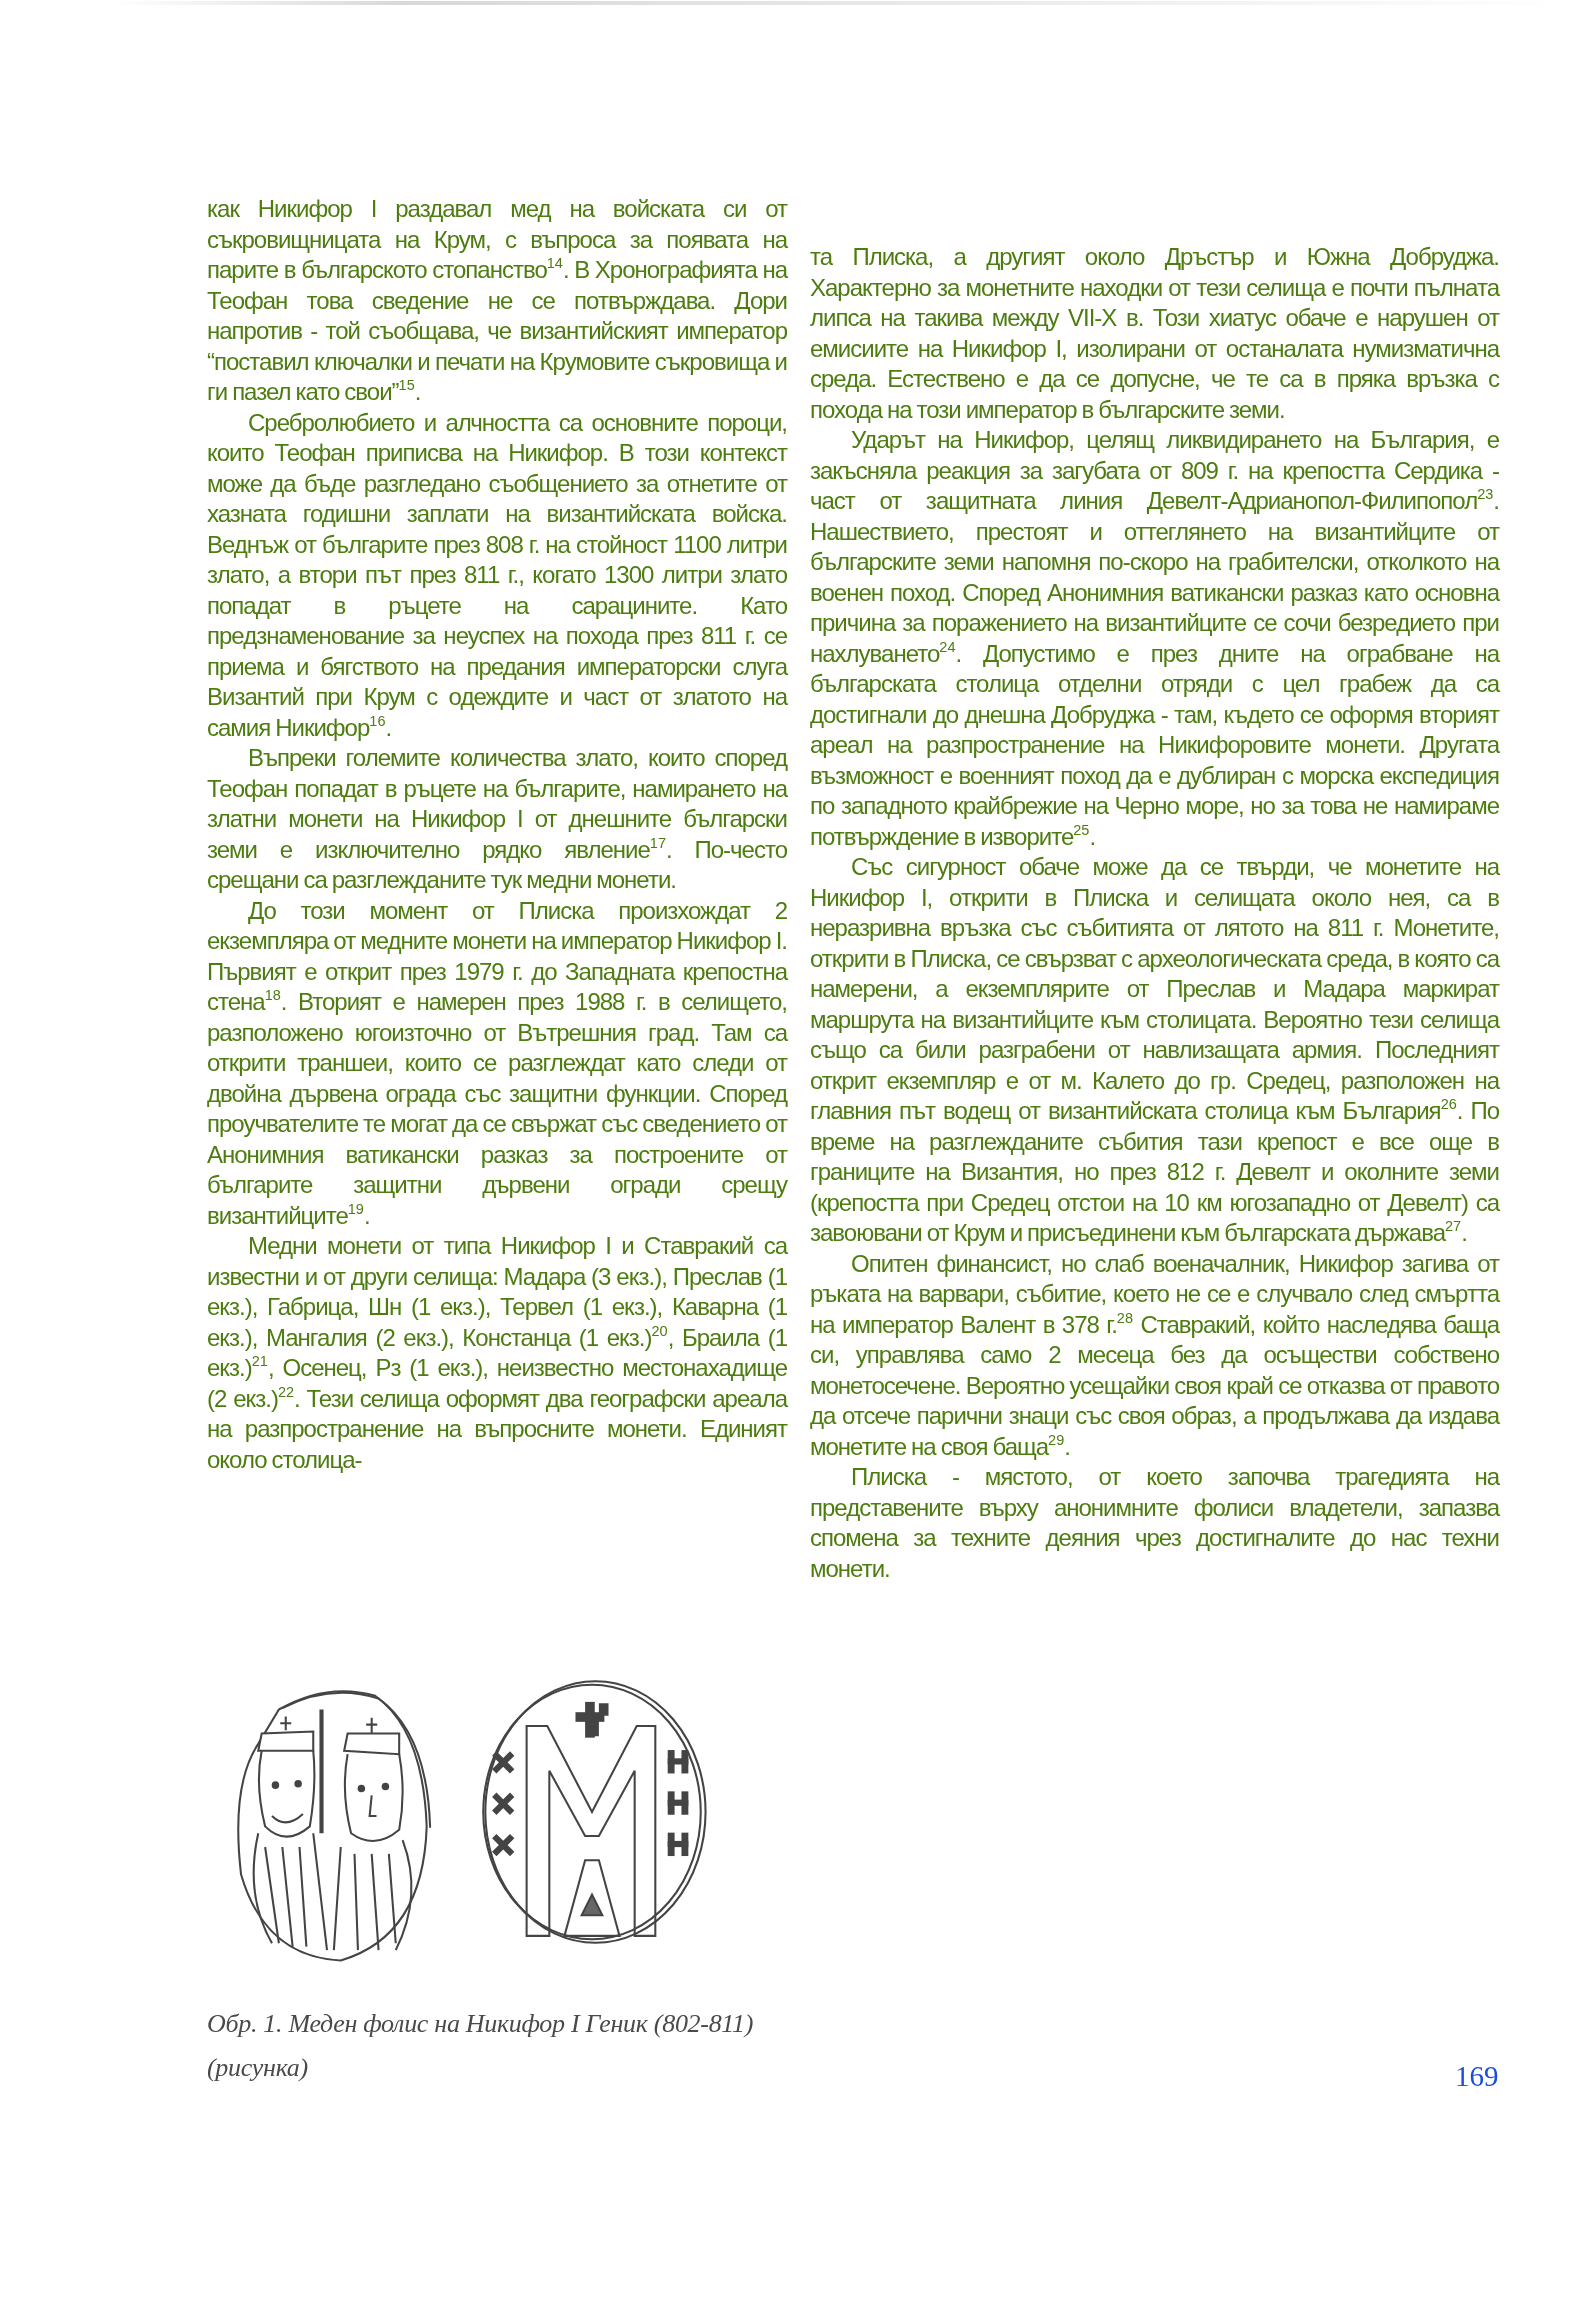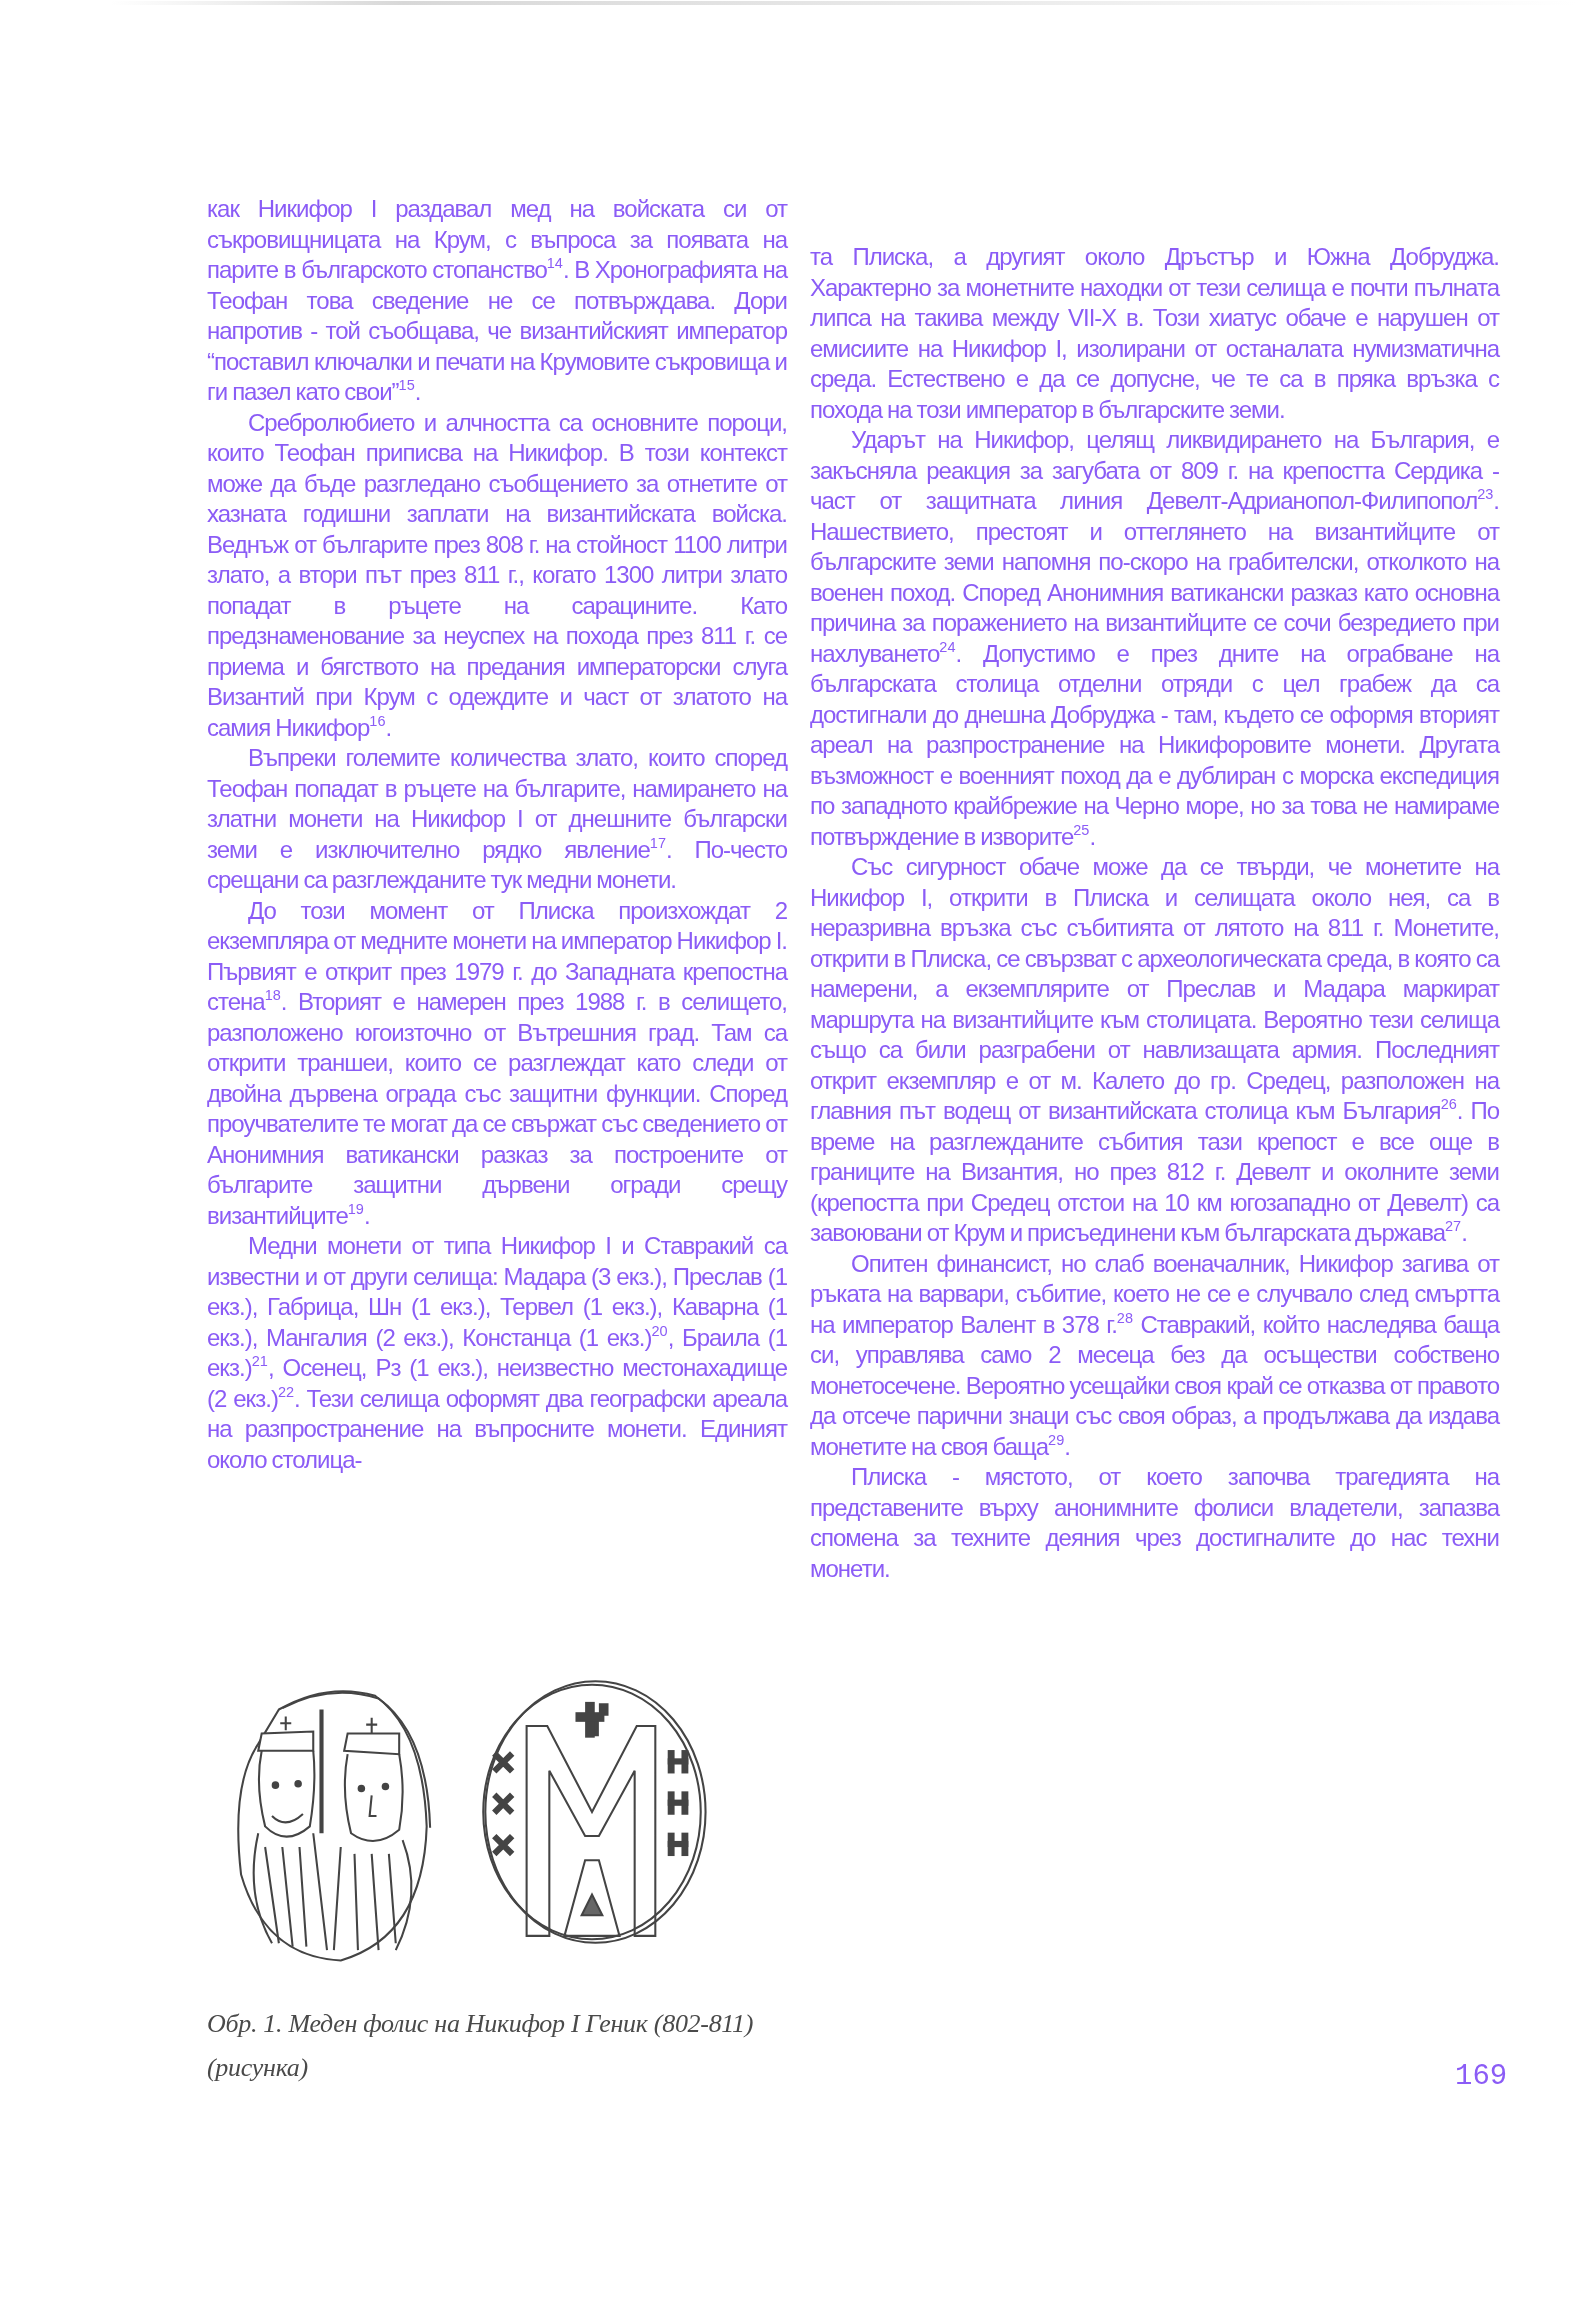--- a/index.html
+++ b/index.html
@@ -1,35 +1,35 @@
 <!DOCTYPE html>
 <html style="font-size:11px"><head>
 <meta charset="utf-8">
 <style>
   html, body { margin: 0; padding: 0; background: #ffffff; }
   body { width: 1583px; height: 2319px; position: relative; overflow: hidden; }
   .scanline { position: absolute; left: 110px; top: 1.4px; width: 1468px; height: 4.1px;
     background: linear-gradient(90deg, rgba(200,200,200,0) 0%, rgba(190,190,190,0.6) 20%, rgba(215,215,215,0.5) 60%, rgba(200,200,200,0) 100%); }
   .col { position: absolute; top: 194px; font-family: "Liberation Sans", sans-serif;
-    font-size: 24px; line-height: 30.5px; color: #8b5cf6; text-align: justify;
+    font-size: 24px; line-height: 30.5px; color: #4d7c0f; text-align: justify;
     letter-spacing: -1px; word-spacing: -0.7px; }
   .col-left { left: 207px; width: 580px; }
   .col-right { left: 810px; width: 689px; margin-top: 48px; }
   .col p { margin: 0; text-indent: 0; }
   .col p.indent { text-indent: 41px; }
   sup { font-size: 14.5px; line-height: 0; vertical-align: 9.6px; letter-spacing: 0; }
   .figure { position: absolute; left: 186px; top: 1640px; width: 620px; height: 358px; }
   .coin { position: absolute; }
   .coin-obverse { left: 31px; top: 27.6px; width: 220px; height: 303px; }
   .coin-reverse { left: 289px; top: 34px; width: 234px; height: 276px; }
   .caption { position: absolute; left: 207px; top: 2002px; width: 586px;
     font-family: "Liberation Serif", serif; font-style: italic; font-size: 26px;
     line-height: 44px; color: #4a4a4a; letter-spacing: -0.3px; }
   .page-number { position: absolute; left: 1455px; top: 2060px;
-    font-family: Liberation Mono, monospace; font-size: 29px; color: #8b5cf6; }
+    font-family: Liberation Serif, serif; font-size: 29px; color: #1d4ed8; }
 </style>
 </head>
 <body>
 
 <div class="scanline"></div>
 
 <div class="col col-left" id="col-left">
     <p>как Никифор I раздавал мед на войската си от съкровищницата на Крум, с въпроса за появата на парите в българското стопанство<sup>14</sup>. В Хронографията на Теофан това сведение не се потвърждава. Дори напротив - той съобщава, че византийският император “поставил ключалки и печати на Крумовите съкровища и ги пазел като свои”<sup>15</sup>.</p>
     <p class="indent">Сребролюбието и алчността са основните пороци, които Теофан приписва на Никифор. В този контекст може да бъде разгледано съобщението за отнетите от хазната годишни заплати на византийската войска. Веднъж от българите през 808 г. на стойност 1100 литри злато, а втори път през 811 г., когато 1300 литри злато попадат в ръцете на сарацините. Като предзнаменование за неуспех на похода през 811 г. се приема и бягството на предания императорски слуга Византий при Крум с одеждите и част от златото на самия Никифор<sup>16</sup>.</p>
     <p class="indent">Въпреки големите количества злато, които според Теофан попадат в ръцете на българите, намирането на златни монети на Никифор I от днешните български земи е изключително рядко явление<sup>17</sup>. По-често срещани са разглежданите тук медни монети.</p>

